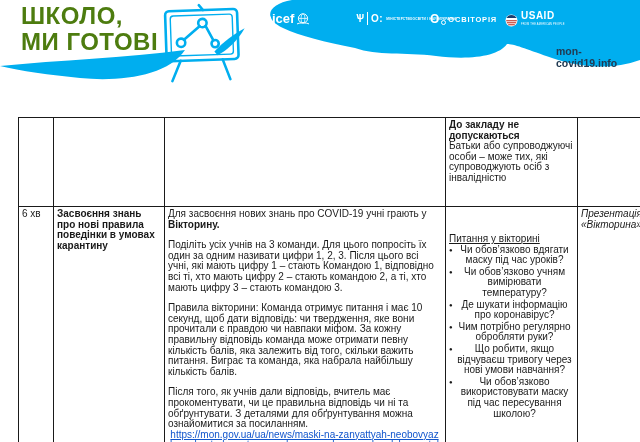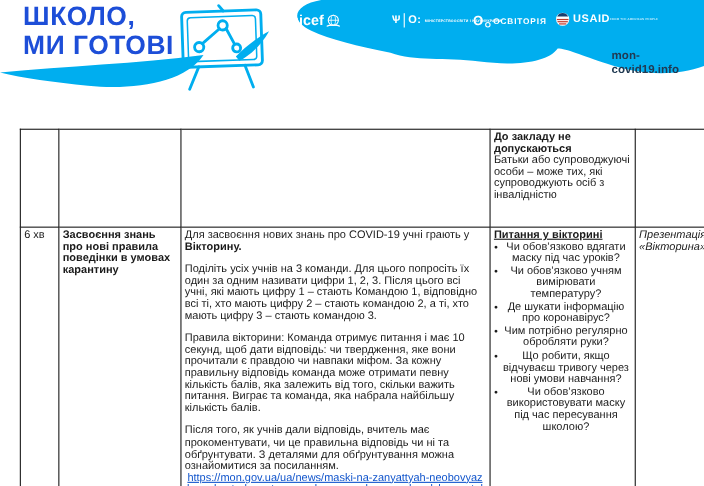--- a/index.html
+++ b/index.html
@@ -8,38 +8,38 @@
     background:#ffffff; font-family:"Liberation Sans", sans-serif;
     color:#1a1a1a;
   }
 
   
   .hdr { position:absolute; left:0; top:0; width:640px; height:112px; }
   .hdr svg.wave { position:absolute; left:0; top:0; }
   .site-title {
     position:absolute; left:21px; top:3px;
     font-size:24px; line-height:26px; font-weight:bold;
-    color:#1d4ed8; letter-spacing:0.5px; white-space:nowrap;
+    color:#4d7c0f; letter-spacing:0.5px; white-space:nowrap;
   }
   .easel { position:absolute; left:148px; top:0; }
 
   .logo { position:absolute; color:#ffffff; display:flex; align-items:center; }
   .unicef { left:256px; top:11px; font-size:13px; font-weight:bold; gap:2px; }
   .unicef .globe { display:inline-block; }
   .ministry { left:356px; top:12px; gap:3px; }
   .ministry .trident { font-size:10px; line-height:10px; font-weight:bold; }
   .ministry .sep { width:1px; height:13px; background:#ffffff; }
   .ministry .mon-mark { font-size:10px; font-weight:bold; letter-spacing:0.5px; }
   .ministry .tiny { font-size:3.2px; line-height:4px; font-weight:bold; letter-spacing:0.2px; }
   .osvitoria { left:430px; top:13px; gap:2px; }
   .osvitoria .mark { font-size:12px; font-weight:bold; line-height:12px; }
   .osvitoria .dot { width:3px; height:3px; border:1px solid #fff; border-radius:50%; margin-top:6px; }
   .osvitoria .lbl { font-size:7.5px; font-weight:bold; letter-spacing:0.8px; }
   .usaid { left:505px; top:11px; gap:3px; }
-  .usaid .txt { display:flex; flex-direction:row; line-height:9px; }
+  .usaid .txt { display:flex; flex-direction:column; line-height:9px; }
   .usaid .lbl { font-size:10px; font-weight:bold; letter-spacing:0.5px; }
   .usaid .tag { font-size:2.6px; letter-spacing:0.2px; }
   .domain { left:556px; top:13px; font-size:10.5px; font-weight:bold;margin-top:32px; }
 
   
   table.plan {
     position:absolute; left:18px; top:117px;
     border-collapse:collapse; table-layout:fixed; width:607px;
   }
   table.plan td {
@@ -49,21 +49,21 @@
   }
   td.c-time  { width:27px; }
   td.c-topic { width:103px; font-weight:bold; }
   td.c-act   { width:273px; }
   td.c-q     { width:124px; line-height:11px; }
   td.c-mat   { width:80px; font-style:italic; }
   tr.r1 td { height:84px; }
   tr.r2 td { height:214px; }
   .b { font-weight:bold; }
   .cellhead { font-weight:bold; }
-  .q-head { font-weight:bold; text-decoration:underline; }
+  .q-head { font-weight:normal; text-decoration:underline;margin-top:25px; }
   td.c-act p { margin:0 0 10px 0; }
   td.c-act p:last-child { margin-bottom:0; }
   a.doc-link { color:#1155CC; text-decoration:underline; word-break:break-all; display:block;text-align:center; }
   ul.qlist { list-style:none; margin:0; padding:0;text-align:center; }
   ul.qlist li { position:relative; padding-left:7px; margin:0 0 1px 0; }
   ul.qlist li::before { content:"●"; position:absolute; left:0; top:0.5px; font-size:6px; }
 </style>
 </head>
 <body>
 

